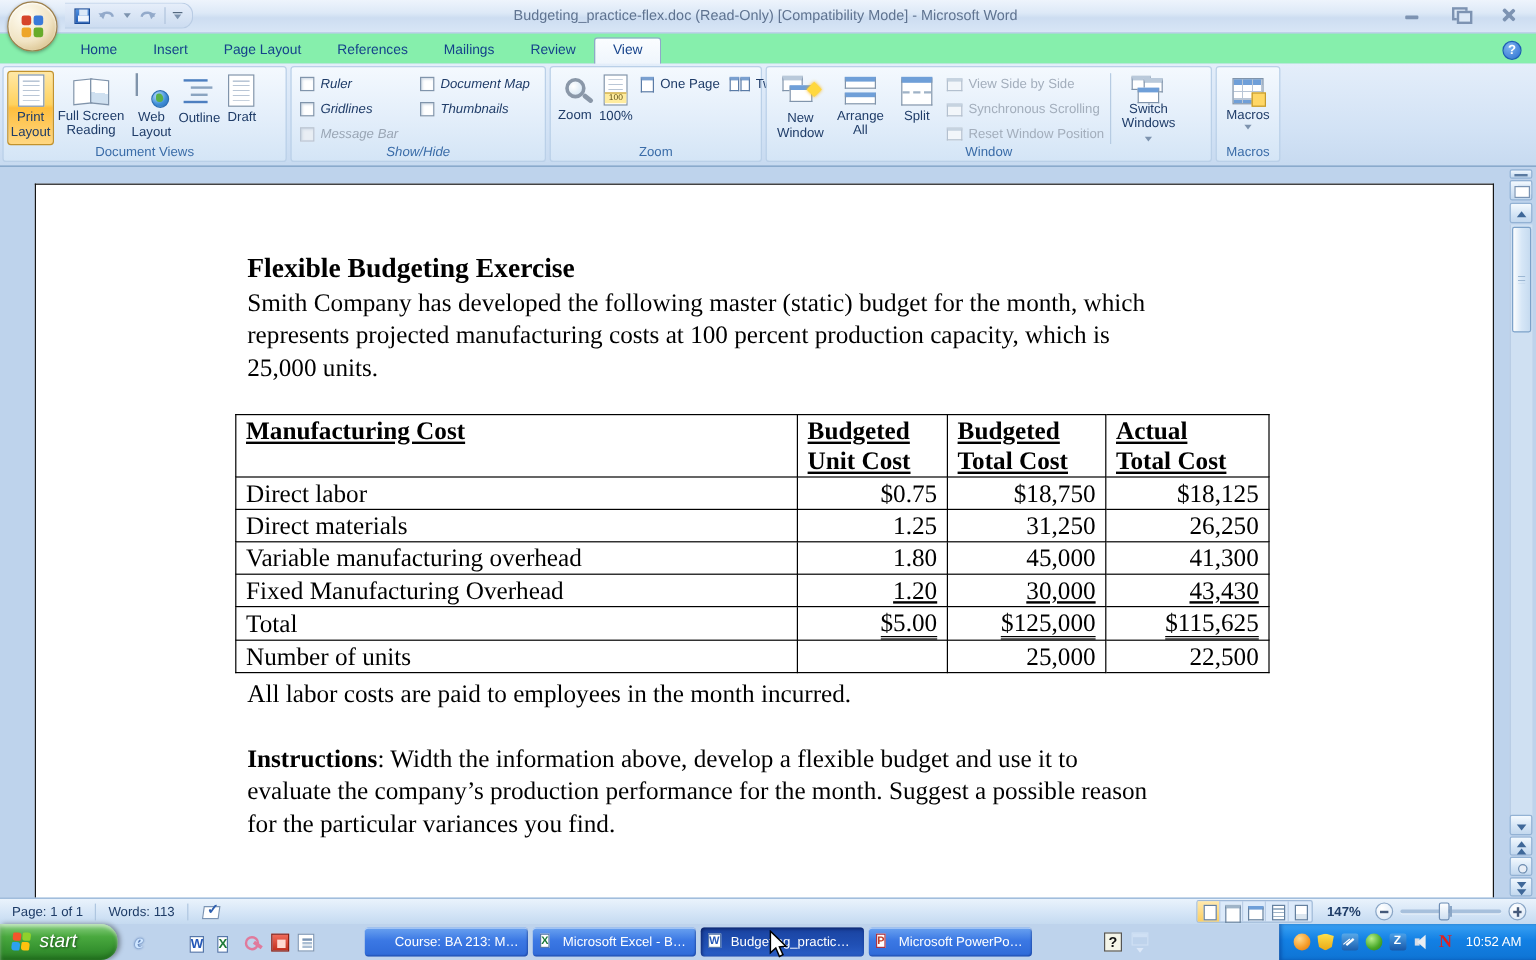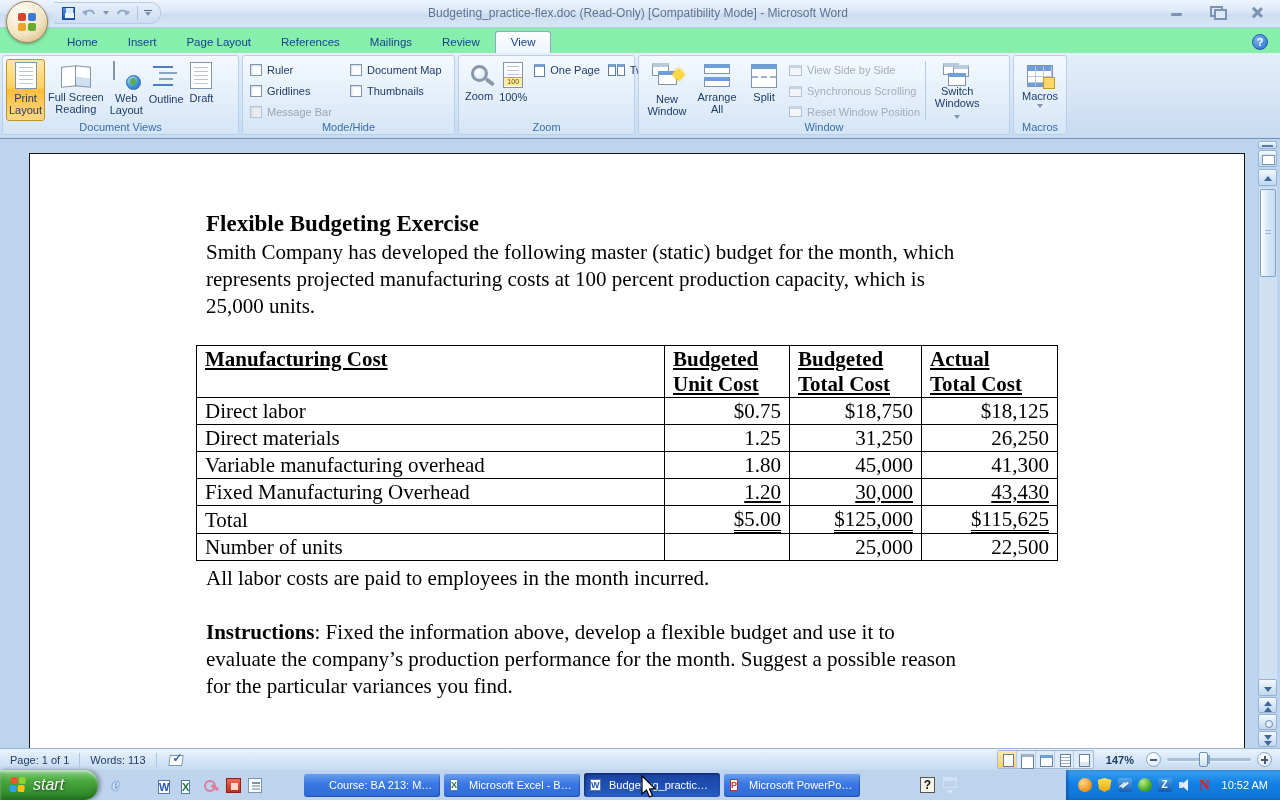--- a/index.html
+++ b/index.html
@@ -322,21 +322,21 @@
           <span class="lbl">Outline</span>
         </div>
         <div class="bigbtn">
           <span class="icon-page"></span>
           <span class="lbl">Draft</span>
         </div>
       </div>
       <div class="rcaption">Document Views</div>
     </div>
 
-    <div class="rgroup" style="width:213px;">
+    <div class="rgroup" style="width:213px;font-style:italic;">
       <div class="showhide-cols">
         <div style="width:100px;">
           <div class="chkrow">
             <span class="chk"></span>
             <span class="chklbl">Ruler</span>
           </div>
           <div class="chkrow">
             <span class="chk"></span>
             <span class="chklbl">Gridlines</span>
           </div>
@@ -349,21 +349,21 @@
           <div class="chkrow">
             <span class="chk"></span>
             <span class="chklbl">Document Map</span>
           </div>
           <div class="chkrow">
             <span class="chk"></span>
             <span class="chklbl">Thumbnails</span>
           </div>
         </div>
       </div>
-      <div class="rcaption">Mode/Hide</div>
+      <div class="rcaption">Show/Hide</div>
     </div>
 
     <div class="rgroup" style="width:177px;">
       <div style="display:flex;">
         <div class="bigbtn" style="width:44px;">
           <span class="icon-zoomglass"></span>
           <span class="lbl" style="margin-top:8px;">Zoom</span>
         </div>
         <div class="bigbtn" style="width:42px;">
           <span class="icon-100">
@@ -508,21 +508,21 @@
             <td class="num"></td>
             <td class="num">25,000</td>
             <td class="num">22,500</td>
           </tr>
         </tbody>
           </table>
 
         <div class="note-line">All labor costs are paid to employees in the month incurred.</div>
         <div class="blank-line"></div>
         <div class="doc-line instr">
-          <b>Instructions</b><span>: Fixed the information above, develop a flexible budget and use it to</span>
+          <b>Instructions</b><span>: Width the information above, develop a flexible budget and use it to</span>
         </div>
         <div class="doc-line">evaluate the company’s production performance for the month. Suggest a possible reason</div>
         <div class="doc-line">for the particular variances you find.</div>
       </div>
     </div>
 
     <div class="vscroll">
       <div class="sc-btn sc-split"></div>
       <div class="sc-btn sc-ruler"></div>
       <div class="sc-btn sc-up">

